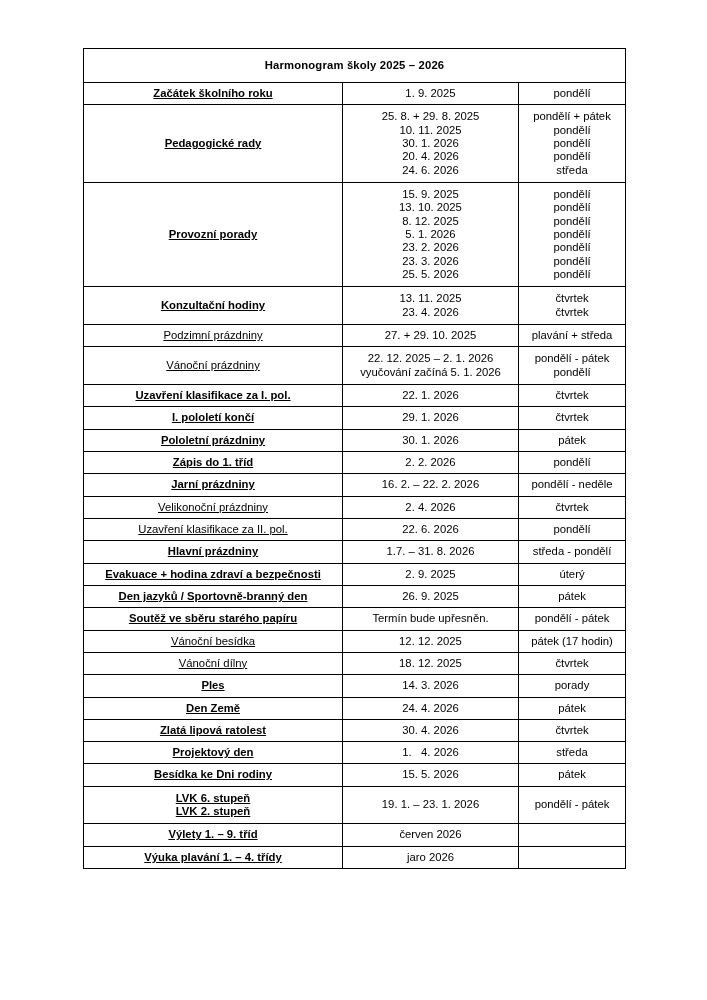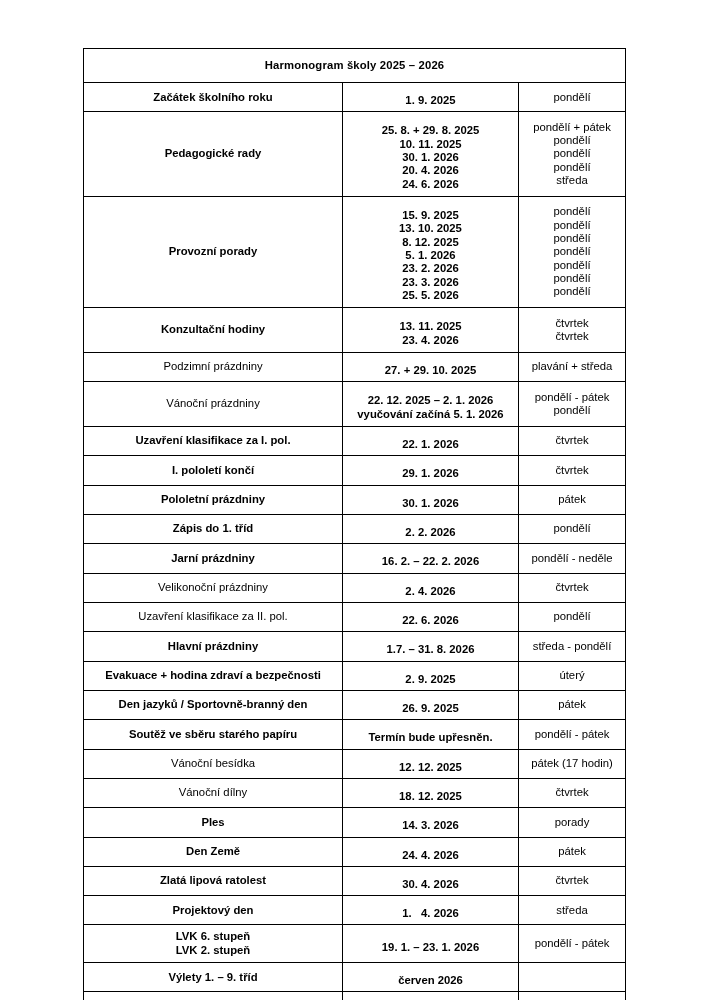--- a/index.html
+++ b/index.html
@@ -60,24 +60,24 @@
     letter-spacing: 0.15px;
     padding: 2px 4px 4px 4px;
   }
 
   
   .cell-inner {
     display: block;
     padding: 4px 5px;
   }
 
-  .c-event  { font-weight: bold; }
+  .c-event  { font-weight: bold; text-decoration: underline; }
   .c-event.is-light { font-weight: normal; }
 
-  .c-date   { font-weight: bold; white-space: pre; margin-top: 7px; }
+  .c-date   { font-weight: normal; white-space: pre; }
   .c-day    { font-weight: normal; }
 
   
   .lines {
     display: block;
   }
   .lines span {
     display: block;
     white-space: pre;
   }
@@ -374,20 +374,31 @@
             <td>
               <span class="cell-inner c-event">Projektový den</span>
             </td>
             <td>
               <span class="cell-inner c-date">1.   4. 2026</span>
             </td>
             <td>
               <span class="cell-inner c-day">středa</span>
             </td>
           </tr>
+          <tr>
+            <td>
+              <span class="cell-inner c-event">Besídka ke Dni rodiny</span>
+            </td>
+            <td>
+              <span class="cell-inner c-date">15. 5. 2026</span>
+            </td>
+            <td>
+              <span class="cell-inner c-day">pátek</span>
+            </td>
+          </tr>
           <tr class="row-tall">
             <td>
               <span class="cell-inner c-event">
                 <span class="lines">
                   <span>LVK 6. stupeň</span>
                   <span>LVK 2. stupeň</span>
                 </span>
               </span>
             </td>
             <td>

